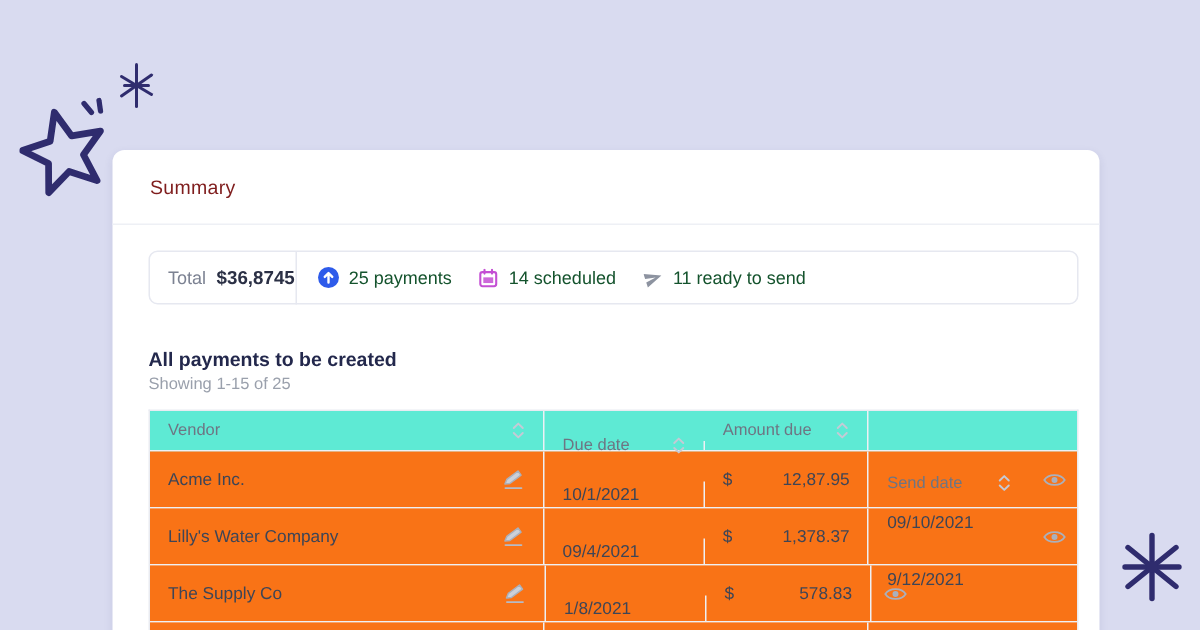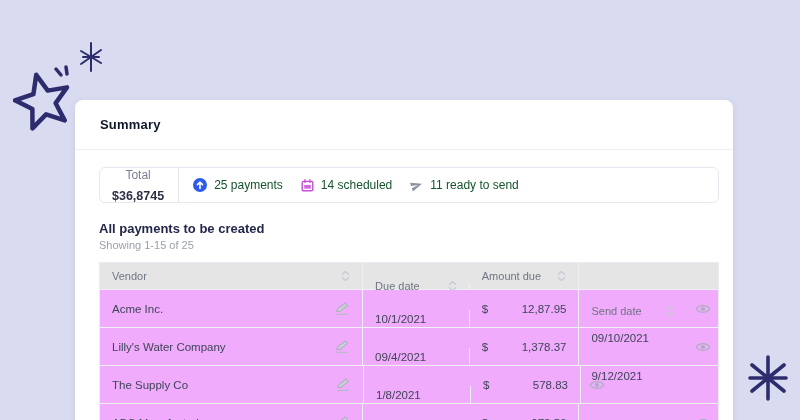--- a/index.html
+++ b/index.html
@@ -15,49 +15,49 @@
   
   .card {
     position:absolute; left:75px; top:100px; width:658px; height:380px;
     background:#ffffff; border-radius:8px;
     box-shadow:0 2px 6px rgba(45,45,110,0.10);
   }
   .card-header {
     height:50px; display:flex; align-items:center;
     padding:0 25px; border-bottom:1px solid #eef0f5;
   }
-  .card-title { font-size:13px; font-weight:700; color:#0f172a; letter-spacing:.2px; }
+  .card-title { font-size:13px; font-weight:400; color:#7f1d1d; letter-spacing:.2px; }
   .card-body { padding:17px 14px 0 24px; }
 
   
   .summary-bar {
     display:flex; align-items:center; height:36px;
     border:1px solid #e6e8f0; border-radius:6px;
     padding:0 12px; font-size:12px;
   }
-  .total-group { display:flex; align-items:center; gap:7px; padding-right:14px;flex-direction:column; }
+  .total-group { display:flex; align-items:flex-end; gap:7px; padding-right:0; }
   .total-label { color:#7c8292; }
   .total-value { color:#2b3045; font-weight:700; font-size:12.5px; }
   .v-divider { width:1px; height:35px; background:#e6e8f0; margin-right:14px; }
   .stat { display:flex; align-items:flex-end; gap:7px; margin-right:18px; color:#14532d; }
   .stat svg { display:block; }
 
   
-  .section-heading { margin-top:18px; font-size:13px; font-weight:700; color:#23284c; }
+  .section-heading { margin-top:29px; font-size:13px; font-weight:700; color:#23284c; }
   .section-subheading { margin-top:3px; font-size:11px; color:#9aa0ac; }
 
   
   .table {
     margin-top:11px; width:620px;
     border:1px solid #e9ebf1; border-bottom:none;
     font-size:11.5px;
   }
   .tr { display:flex; border-bottom:1px solid #eef0f4; }
-  .tr.head { background:#e5e5e5; height:27px; font-size:11px; color:#6e7583;text-align:center; }
-  .tr.row  { height:38px; background:#f0abfc; color:#3e4556; }
+  .tr.head { background:#5eead4; height:27px; font-size:11px; color:#6e7583;text-align:center; }
+  .tr.row  { height:38px; background:#f97316; color:#3e4556; }
   .td, .th { display:flex; align-items:center; border-right:1px solid #eef0f4; padding:0 12px; }
   .td:last-child, .th:last-child { border-right:none; }
   .c-vendor { width:264px; justify-content:space-between; }
   .c-due    { width:107px;margin-top:20px; }
   .c-amount { width:110px; justify-content:space-between; }
   .c-send   { width:108px;margin-top:48px; }
   .c-eye    { width:31px;  justify-content:center; padding:0; }
   .th { justify-content:space-between; }
   .sort-icon, .pen-icon, .eye-icon { display:flex; align-items:center; }
 </style>

